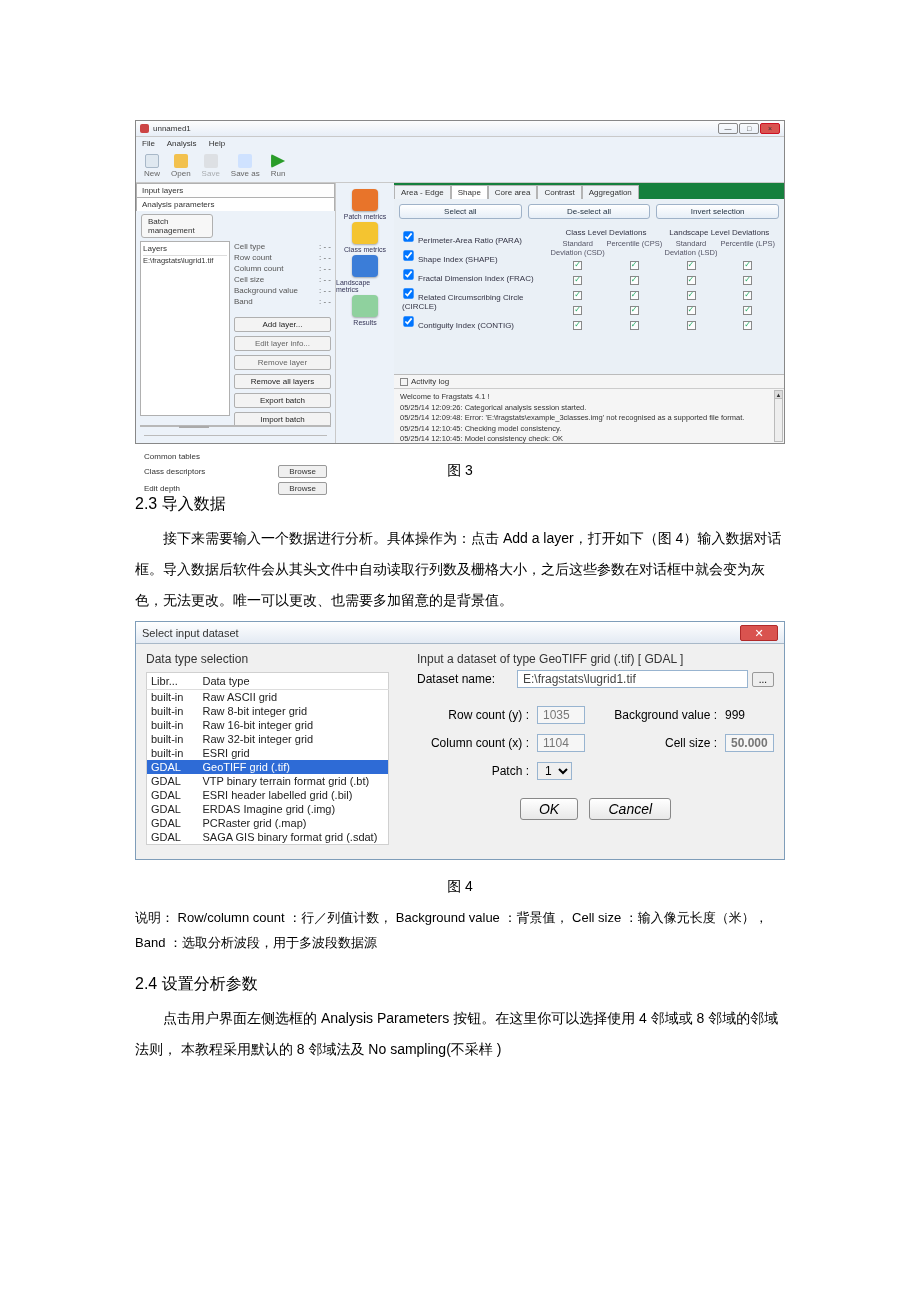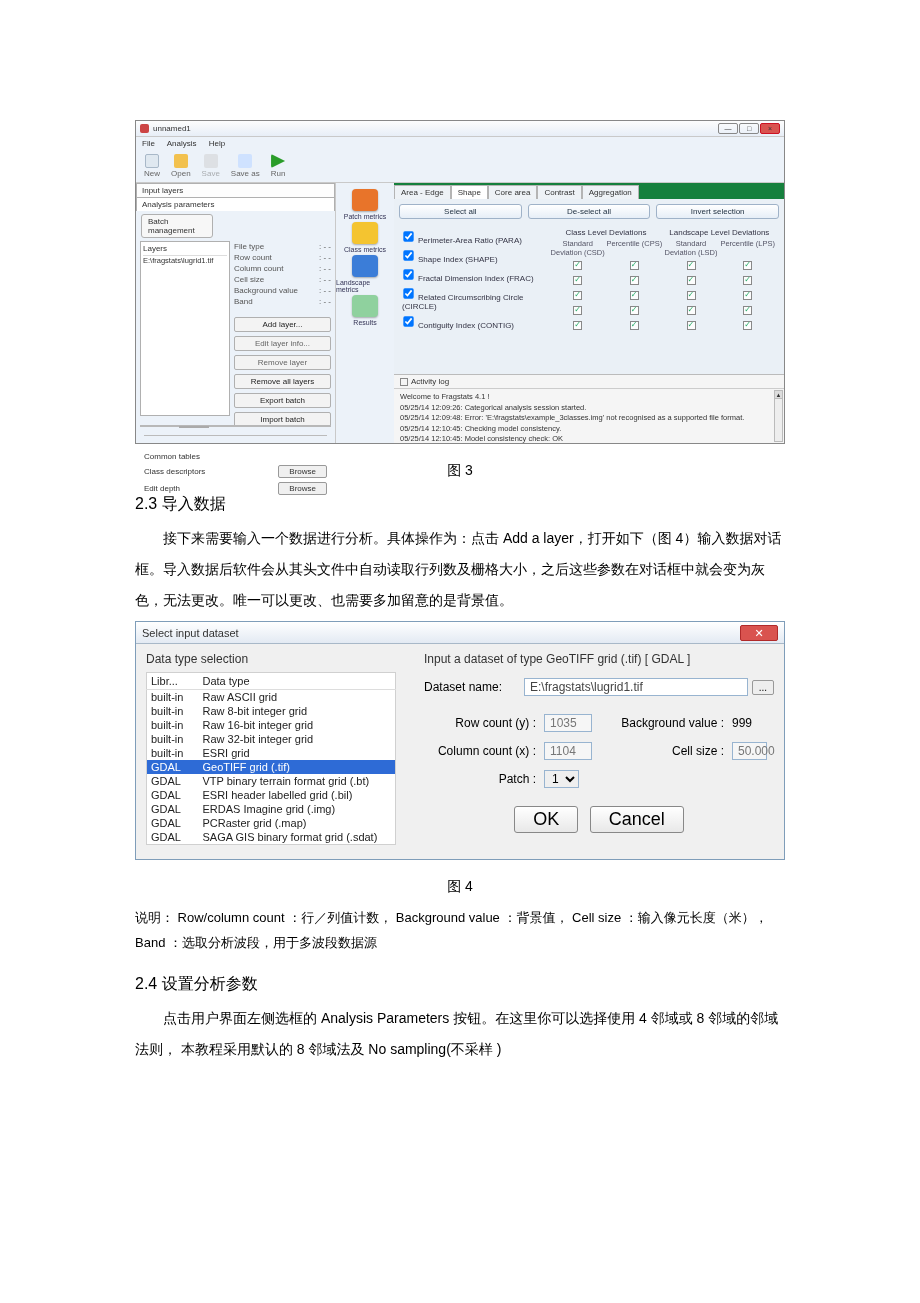--- a/index.html
+++ b/index.html
@@ -116,21 +116,21 @@
   .fig2 .dleft th{text-align:left;border-bottom:1px solid #ddd;padding:2px 4px;font-weight:normal;color:#222;}
   .fig2 .dleft td{padding:1px 4px;color:#222;}
   .fig2 .dleft tr.sel td{background:#2e6bd6;color:#fff;}
   .fig2 .dright{flex:1;padding-left:28px;font-size:12px;}
   .fig2 .dright .line{display:flex;align-items:center;margin-bottom:10px;}
   .fig2 .dright .label{width:120px;text-align:right;padding-right:8px;}
   .fig2 .dright .tbox{border:1px solid #98b4d0;background:#fff;padding:1px 5px;font-size:12px;height:18px;color:#444;}
   .fig2 .dright .tbox.ro{background:#f6f6f6;color:#777;}
   .fig2 .dright .dots{border:1px solid #999;background:#eee;padding:1px 6px;margin-left:4px;font-size:10px;border-radius:2px;}
   .fig2 .dright .btnrow{text-align:center;margin-top:18px;}
-  .fig2 .dright .okcancel{display:inline-block;border:1px solid #888;border-radius:3px;background:linear-gradient(#fff,#e8e8e8);padding:2px 18px;margin:0 4px;font-size:18px;}
+  .fig2 .dright .okcancel{display:inline-block;border:1px solid #888;border-radius:3px;background:linear-gradient(#fff,#e8e8e8);padding:2px 18px;margin:0 4px;font-size:14px;font-style:italic;}
   .fig2 .dright select{border:1px solid #98b4d0;font-size:12px;padding:0 3px;}
 
   
   .caption{ text-align:center; font-size:14px; margin:18px 0 10px; }
   .h2 { font-size:16px; margin:14px 0 8px; }
   .h2.indent1 { margin-top:18px; }
   .para { font-size:14px; line-height:2.2; text-indent:2em; }
   .small { font-size:13px; line-height:1.9;}
 </style>
 </head>
@@ -184,21 +184,21 @@
           <span>Analysis parameters</span>
         </div>
         <div class="batchbtn">Batch management</div>
         <div class="inner">
           <div class="layers">
             <div style="font-weight:normal;border-bottom:1px solid #ddd;padding-bottom:2px;">Layers</div>
             <div style="font-size:7.5px;">E:\fragstats\lugrid1.tif</div>
           </div>
           <div class="props" id="propsHost">
               <div class="row">
-                <span>File type</span>
+                <span>Cell type</span>
                 <span>: - -</span>
               </div>
               <div class="row">
                 <span>Row count</span>
                 <span>: - -</span>
               </div>
               <div class="row">
                 <span>Column count</span>
                 <span>: - -</span>
               </div>
@@ -422,38 +422,38 @@
                 <td>PCRaster grid (.map)</td>
               </tr>
               <tr>
                 <td>GDAL</td>
                 <td>SAGA GIS binary format grid (.sdat)</td>
               </tr>
             </tbody>
         </table>
       </div>
       <div class="dright">
-        <div style="color:#333;margin-bottom:12px;">Input a dataset of type GeoTIFF grid (.tif) [ GDAL ]</div>
+        <div style="color:#333;margin-bottom:4px;">Input a dataset of type GeoTIFF grid (.tif) [ GDAL ]</div>
         <div class="line">
           <span class="label" style="width:100px;text-align:left;">Dataset name:</span>
           <span class="tbox" style="flex:1;">E:\fragstats\lugrid1.tif</span>
           <span class="dots">...</span>
         </div>
         <div style="height:8px;"></div>
         <div class="line">
           <span class="label">Row count (y) :</span>
           <span class="tbox ro" style="width:48px;">1035</span>
           <span class="label" style="width:140px;">Background value :</span>
           <span>999</span>
         </div>
         <div class="line">
           <span class="label">Column count (x) :</span>
           <span class="tbox ro" style="width:48px;">1104</span>
           <span class="label" style="width:140px;">Cell size :</span>
-          <span class="tbox ro" style="width:35px;">50.000</span>
+          <span class="tbox ro" style="width:49px;font-weight:bold;">50.000</span>
         </div>
         <div class="line">
           <span class="label">Patch :</span>
           <select><option>1</option></select>
         </div>
         <div class="btnrow">
           <span class="okcancel">OK</span>
           <span class="okcancel">Cancel</span>
         </div>
       </div>

